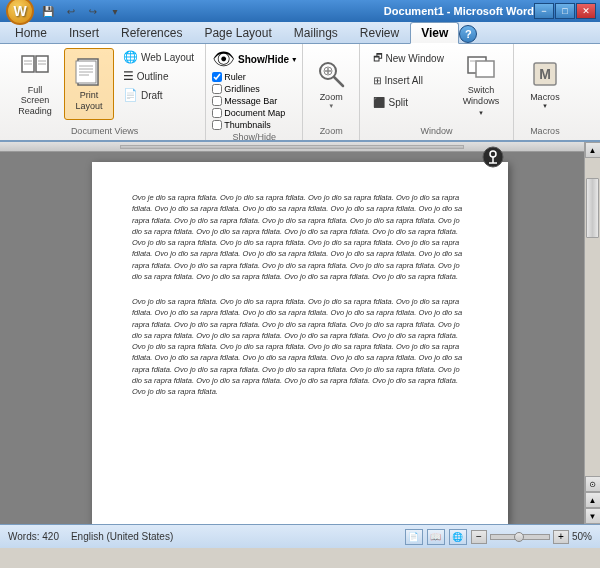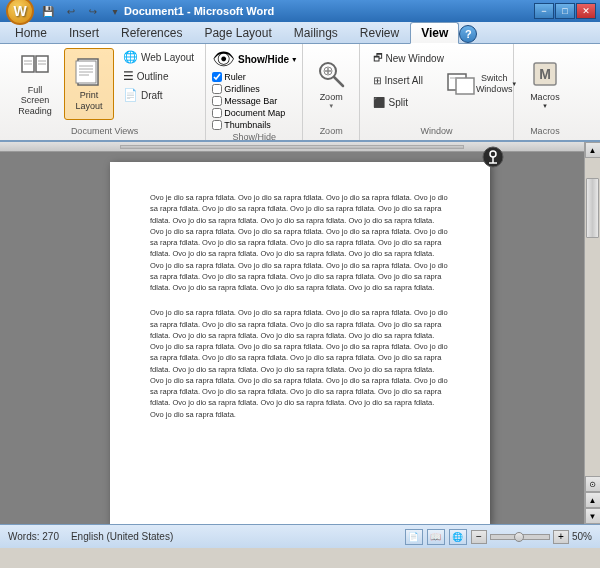--- a/index.html
+++ b/index.html
@@ -9,21 +9,21 @@
     .title-bar {
       height: 22px;
       background: linear-gradient(to bottom, #4a90d9, #2a6db5);
       display: flex;
       align-items: center;
       justify-content: space-between;
       padding: 0 4px;
       color: white;
     }
     .title-bar-left { display: flex; align-items: center; gap: 4px; }
-    .title-bar-title { font-size: 11px; font-weight: bold; flex: 1; text-align: left; }
+    .title-bar-title { font-size: 11px; font-weight: bold; flex: 1; text-align: right; }
     .title-bar-controls { display: flex; gap: 1px; }
     .title-btn {
       width: 20px; height: 16px;
       background: linear-gradient(to bottom, #6ab0e8, #3a80c0);
       border: 1px solid #1a4a80;
       color: white; font-size: 9px;
       display: flex; align-items: center; justify-content: center;
       cursor: pointer;
     }
     .title-btn.close { background: linear-gradient(to bottom, #e86060, #c03030); }
@@ -177,22 +177,23 @@
       border: 1px solid transparent;
       border-radius: 3px;
       font-size: 9px;
       text-align: center;
       color: #333;
     }
 
     
     .switch-btn {
       display: flex;
-      align-items: center;
-      justify-content: center;
+      flex-direction: column;
+      align-items: center;
+      justify-content: space-between;
       width: 52px;
       height: 72px;
       cursor: pointer;
       border: 1px solid transparent;
       border-radius: 3px;
       font-size: 9px;
       text-align: center;
       color: #333;
       padding: 2px;
     }
@@ -202,30 +203,31 @@
       position: relative;
       height: calc(568px - 22px - 20px - 22px - 98px - 24px);
       background: #808080;
       overflow: hidden;
       display: flex;
       justify-content: center;
       align-items: flex-start;
       padding: 10px;
     }
     .doc-page {
-      width: 380px;
+      width: 416px;
       background: white;
       box-shadow: 2px 2px 8px rgba(0,0,0,0.4);
       padding: 30px 40px;
       position: relative;
       font-size: 7.5px;
       line-height: 1.5;
       color: #333;
       overflow: hidden;
       height: 100%;
+      font-style: italic;
     }
     .doc-text-block {
       margin-bottom: 14px;
     }
 
     
     .scrollbar-v {
       position: absolute;
       right: 0; top: 0; bottom: 0;
       width: 16px;
@@ -535,21 +537,21 @@
     <div class="scroll-bottom-btns">
       <div class="scroll-btn">⊙</div>
       <div class="scroll-btn">▲</div>
       <div class="scroll-btn">▼</div>
     </div>
   </div>
 </div>
 
 <div class="status-bar">
   <div class="status-left">
-    <span class="status-text">Words: 270</span>
+    <span class="status-text">Words: 420</span>
     <span class="status-text">English (United States)</span>
   </div>
   <div class="status-right">
     <div class="view-btn">📄</div>
     <div class="view-btn">📖</div>
     <div class="view-btn">🌐</div>
     <div class="zoom-ctrl">
       <div class="zoom-minus">−</div>
       <div class="zoom-slider">
         <div class="zoom-slider-thumb"></div>

